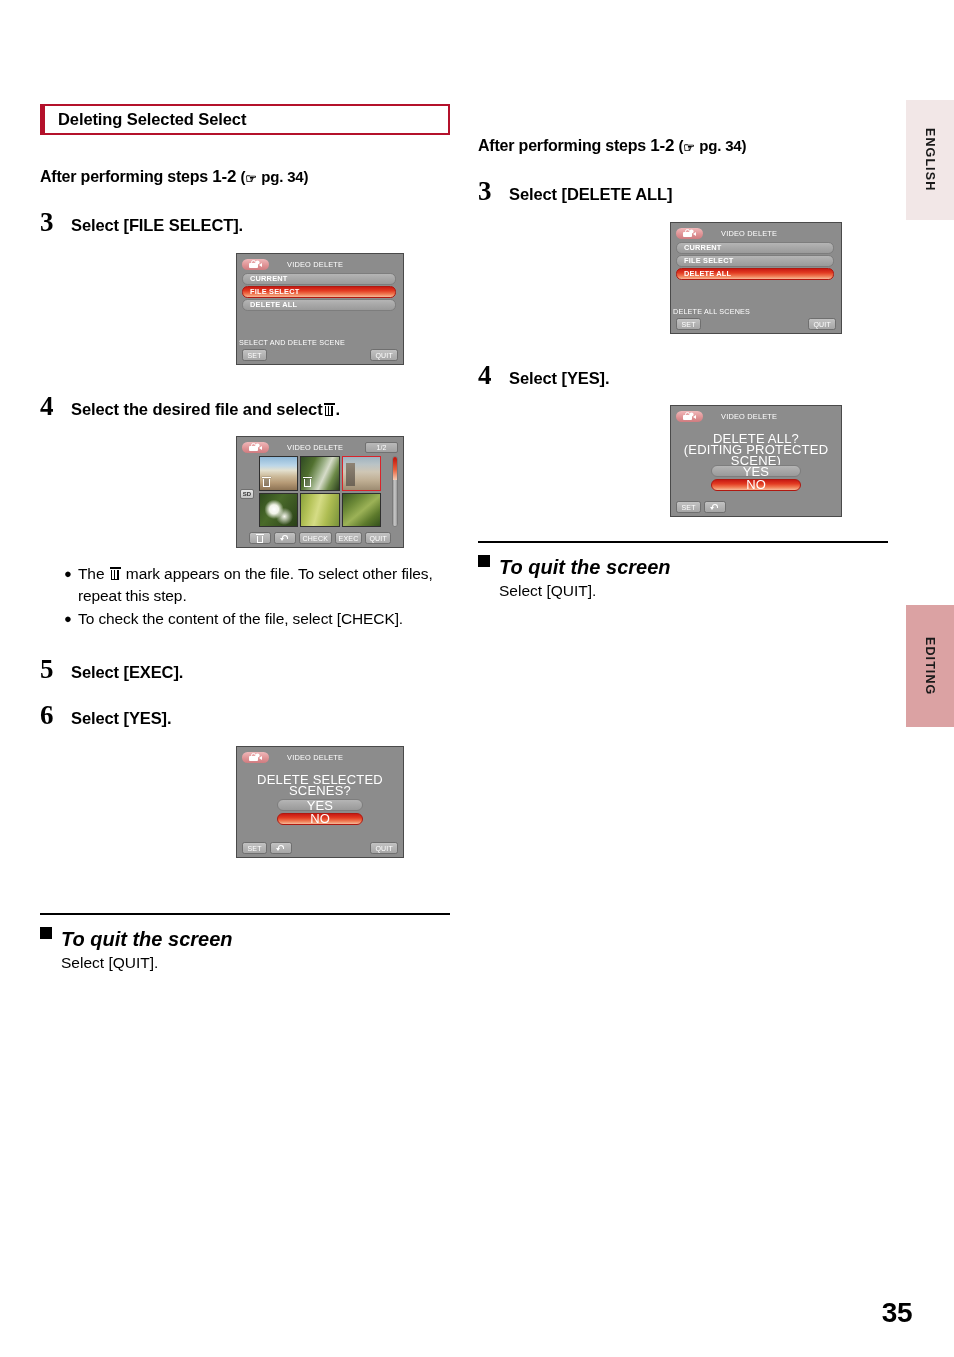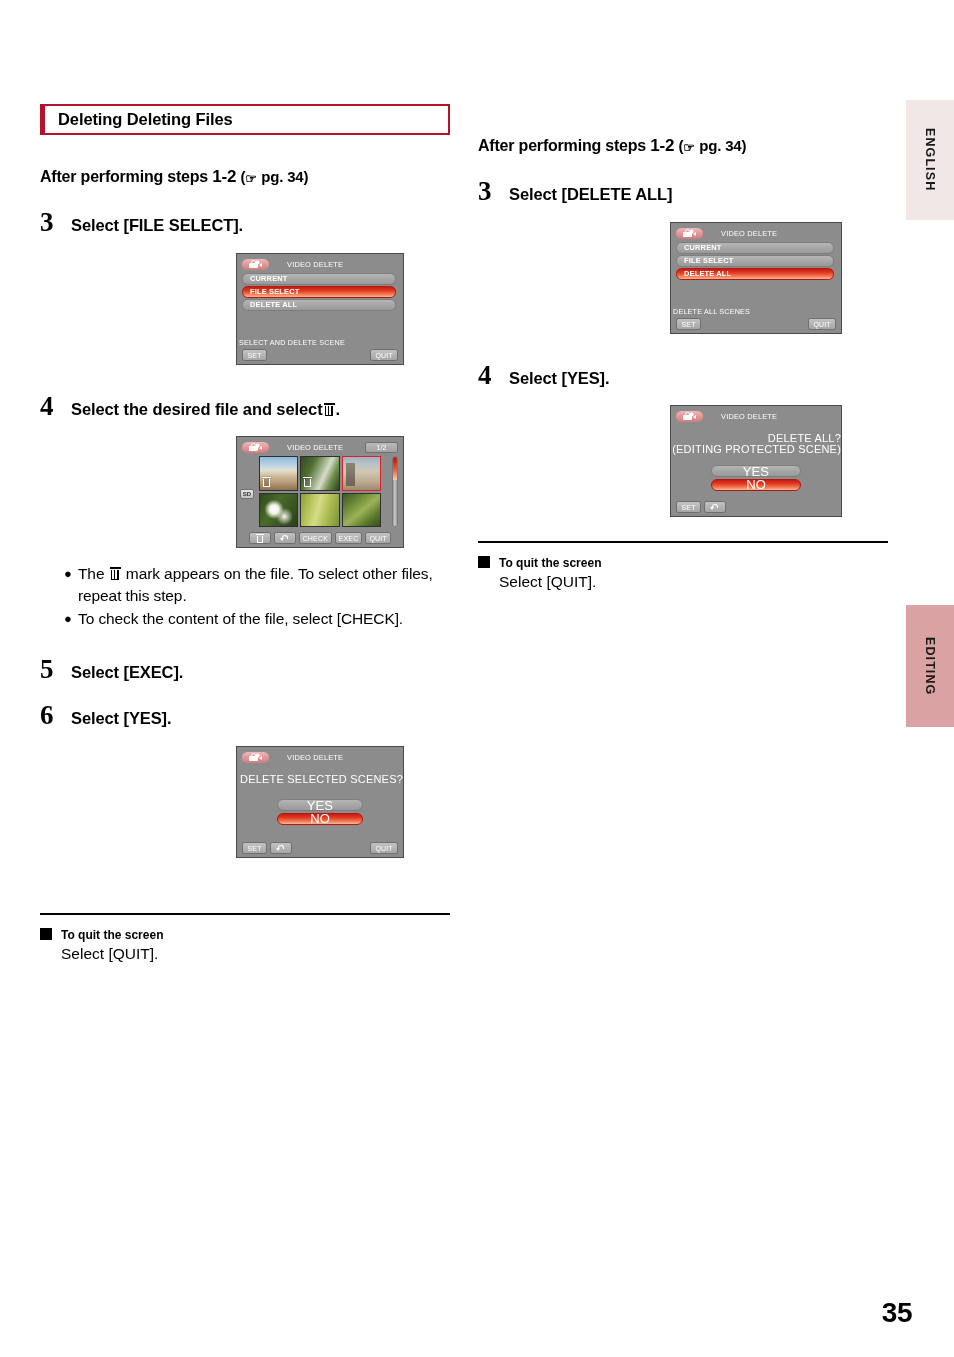--- a/index.html
+++ b/index.html
@@ -304,22 +304,22 @@
     border-left: 2.6px solid transparent;
     border-right: 2.6px solid transparent;
     border-top: 3.4px solid #fff;
   }
 
   
   .lcd-prompt {
     position: absolute;
     left: 0; right: 0;
     top: 27px;
-    text-align: right;
-    font-size: 11px;
+    text-align: center;
+    font-size: 13px;
     color: #ffffff;
     letter-spacing: 0.2px;
     line-height: 11px;
   }
   .yesno {
     position: absolute;
     left: 40px; right: 40px;
     top: 52px;
   }
   .yn-row {
@@ -494,23 +494,24 @@
   .bullet .btext { flex: 1; }
 
   
   .rule {
     border-top: 2.2px solid #000;
     margin-top: 4px;
   }
   .quit-block { margin-top: 13px; }
   .quit-head {
     display: flex;
-    align-items: center;
-    font-size: 12px;
-    font-weight: bold;
+    align-items: flex-start;
+    font-size: 20px;
+    font-weight: bold;
+    font-style: italic;
   }
   .sq {
     width: 12px; height: 12px;
     background: #000;
     flex: 0 0 12px;
     margin-right: 9px;
     transform: translateY(-1px);
   }
   .quit-body {
     font-size: 15.5px;
@@ -555,21 +556,21 @@
   }
 </style>
 </head>
 <body>
 
 <div class="page">
 
   <div class="col col-left">
 
     <div class="section-box">
-      <span class="section-title">Deleting Deleting Files</span>
+      <span class="section-title">Deleting Selected Select</span>
     </div>
 
     <div class="after-line">
       <span>After performing steps</span>
       <span class="steprange">1-2</span>
       <span class="paren">(</span><span class="hand-icon">☞</span>
       <span class="paren">pg. 34</span><span class="paren">)</span>
     </div>
 
     <div class="step" style="margin-top:22px;">

